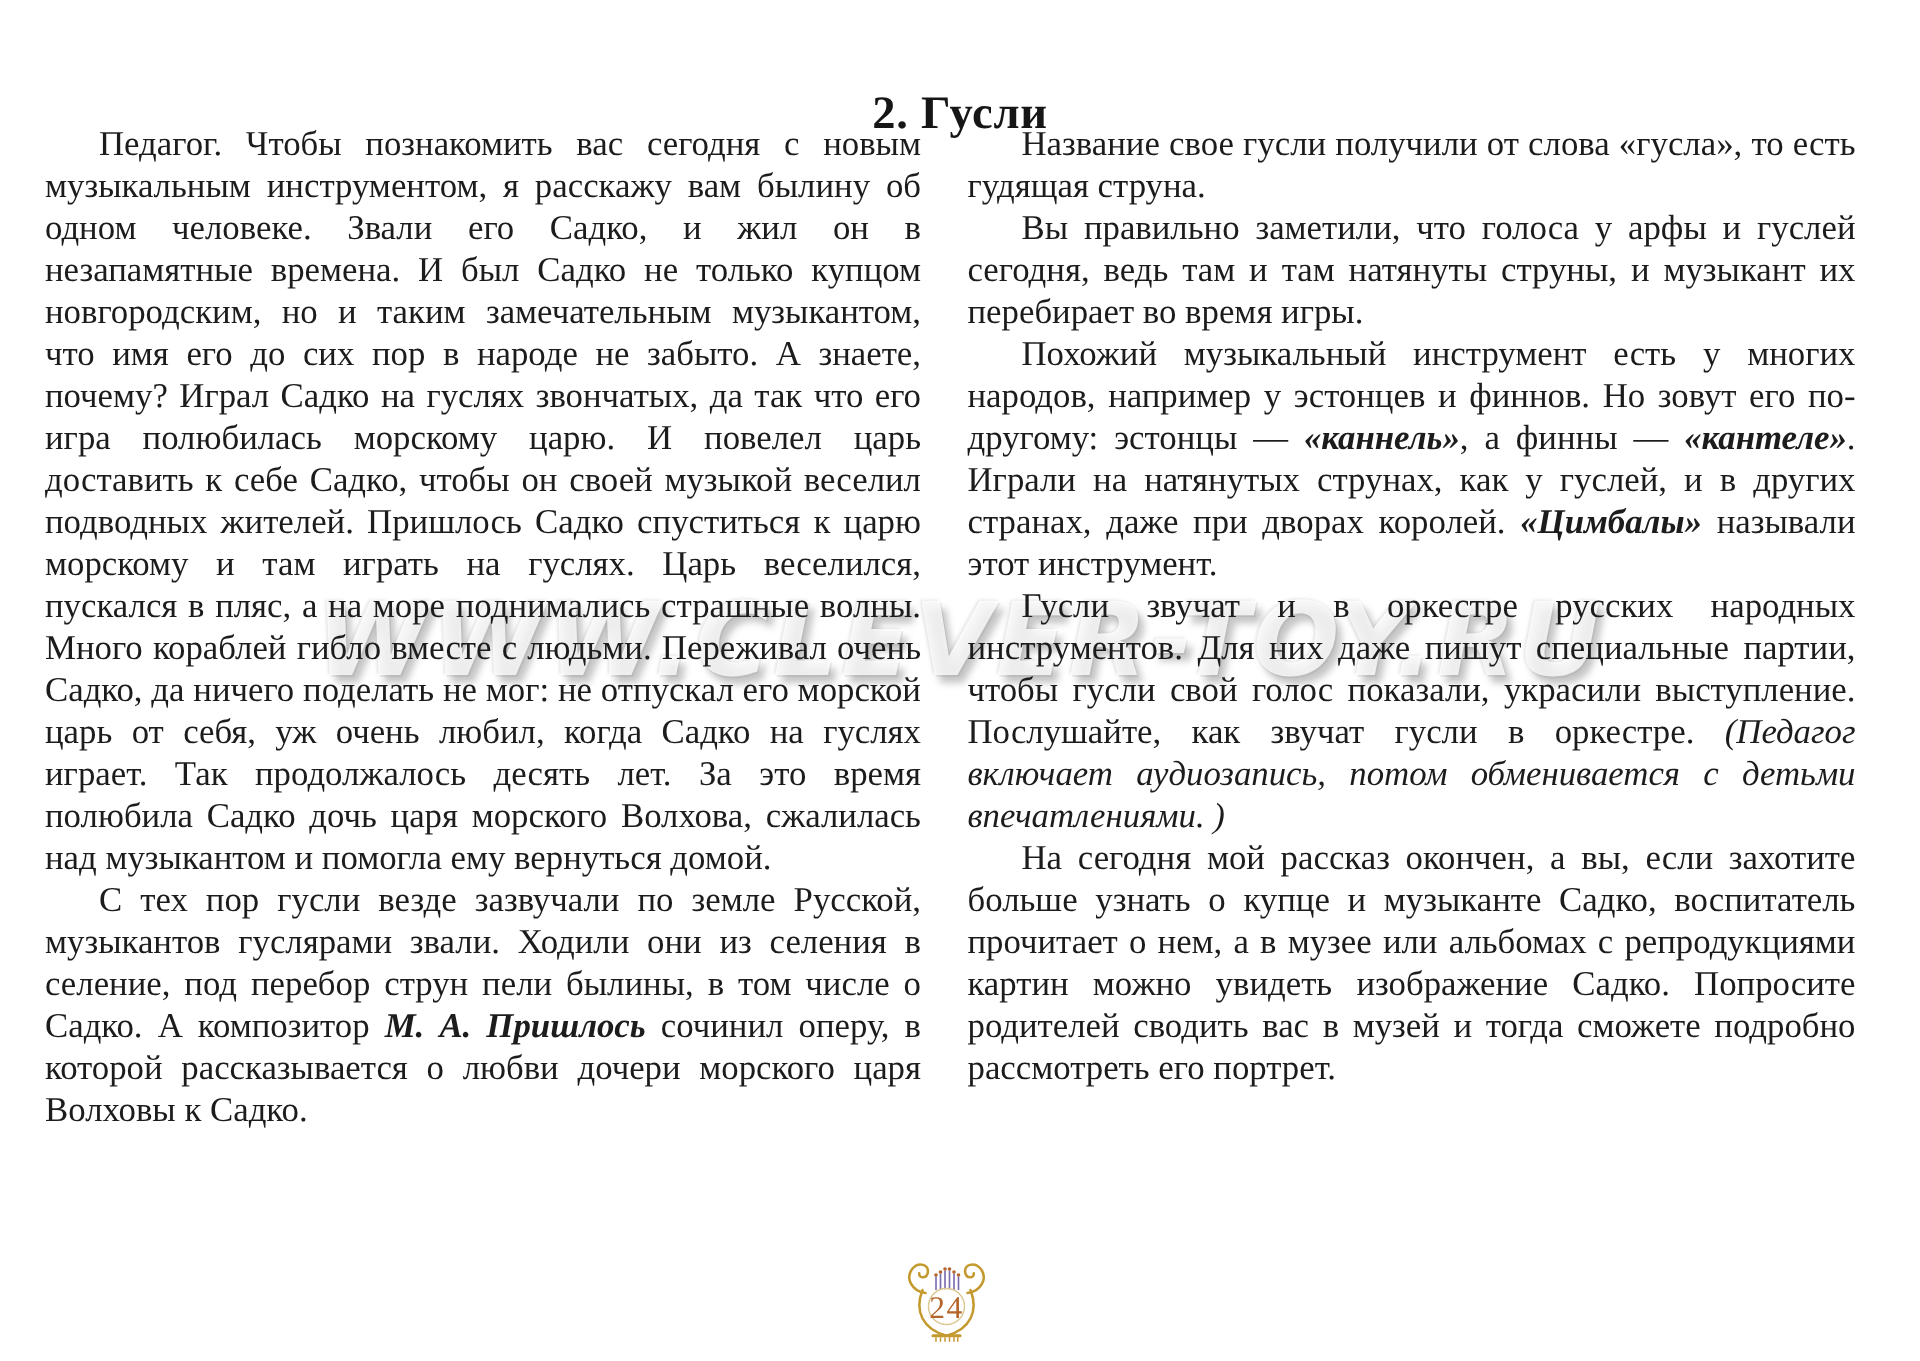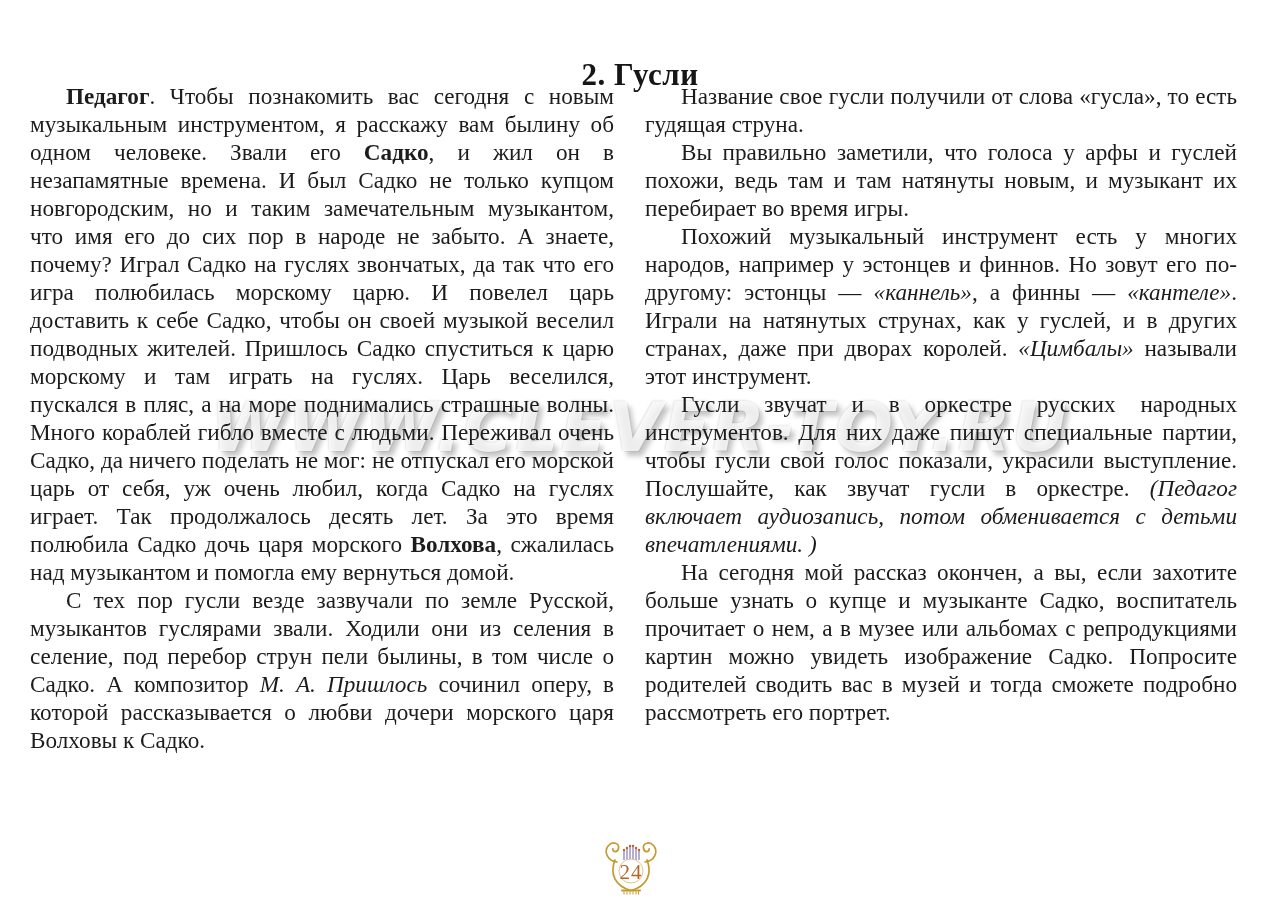--- a/index.html
+++ b/index.html
@@ -47,23 +47,23 @@
     top: 82px;
     font-size: 23.2px;
     line-height: 28px;
     text-align: justify;
     hyphens: auto;
     -webkit-hyphens: auto;
   }
   .col-left  { left: 30px;  width: 584px; }
   .col-right { left: 645px; width: 592px; }
   .para { margin: 0; text-indent: 36px; }
-  .b  { font-weight: bold; }
+  .b  { font-weight: normal; }
   .i  { font-style: italic; }
-  .bi { font-weight: normal; font-style: italic; }
+  .bi { font-weight: bold; font-style: italic; }
   .footer-ornament {
     position: absolute;
     left: 600px; top: 837px;
     width: 62px; height: 60px;
   }
   .footer-ornament svg { display: block; }
   .page-num {
     position: absolute;
     left: 50%; top: 58%;
     transform: translate(-50%, -50%);
@@ -82,21 +82,21 @@
 
   <h1 class="page-title">2. Гусли</h1>
 
   <div class="col col-left">
       <p class="para"><span class="b">Педагог</span><span>. Чтобы познакомить вас сегодня с новым музыкальным инструментом, я расскажу вам былину об одном человеке. Звали его </span><span class="b">Садко</span><span>, и жил он в незапамятные времена. И был Садко не только купцом новгородским, но и таким замечательным музыкантом, что имя его до сих пор в народе не забыто. А знаете, почему? Играл Садко на гуслях звончатых, да так что его игра полюбилась морскому царю. И повелел царь доставить к себе Садко, чтобы он своей музыкой веселил подводных жителей. Пришлось Садко спуститься к царю морскому и там играть на гуслях. Царь веселился, пускался в пляс, а на море поднимались страшные волны. Много кораблей гибло вместе с людьми. Переживал очень Садко, да ничего поделать не мог: не отпускал его морской царь от себя, уж очень любил, когда Садко на гуслях играет. Так продолжалось десять лет. За это время полюбила Садко дочь царя морского </span><span class="b">Волхова</span><span>, сжалилась над музыкантом и помогла ему вернуться домой.</span></p>
       <p class="para"><span>С тех пор гусли везде зазвучали по земле Русской, музыкантов гуслярами звали. Ходили они из селения в селение, под перебор струн пели былины, в том числе о Садко. А композитор </span><span class="bi">М. А. Пришлось</span><span> сочинил оперу, в которой рассказывается о любви дочери морского царя Волховы к Садко.</span></p>
     </div>
 
   <div class="col col-right">
       <p class="para"><span>Название свое гусли получили от слова «гусла», то есть гудящая струна.</span></p>
-      <p class="para"><span>Вы правильно заметили, что голоса у арфы и гуслей похожи, ведь там и там натянуты новым, и музыкант их перебирает во время игры.</span></p>
+      <p class="para"><span>Вы правильно заметили, что голоса у арфы и гуслей сегодня, ведь там и там натянуты струны, и музыкант их перебирает во время игры.</span></p>
       <p class="para"><span>Похожий музыкальный инструмент есть у многих народов, например у эстонцев и финнов. Но зовут его по-другому: эстонцы — </span><span class="bi">«каннель»</span><span>, а финны — </span><span class="bi">«кантеле»</span><span>. Играли на натянутых струнах, как у гуслей, и в других странах, даже при дворах королей. </span><span class="bi">«Цимбалы»</span><span> называли этот инструмент.</span></p>
       <p class="para"><span>Гусли звучат и в оркестре русских народных инструментов. Для них даже пишут специальные партии, чтобы гусли свой голос показали, украсили выступление. Послушайте, как звучат гусли в оркестре. </span><span class="i">(Педагог включает аудиозапись, потом обменивается с детьми впечатлениями. )</span></p>
       <p class="para"><span>На сегодня мой рассказ окончен, а вы, если захотите больше узнать о купце и музыканте Садко, воспитатель прочитает о нем, а в музее или альбомах с репродукциями картин можно увидеть изображение Садко. Попросите родителей сводить вас в музей и тогда сможете подробно рассмотреть его портрет.</span></p>
     </div>
 
   <div class="footer-ornament">
     <span class="icon">
       <svg viewBox="0 0 62 60" width="62" height="60" xmlns="http://www.w3.org/2000/svg">
 
         <g stroke="#7d6bb0" stroke-width="1.1">

